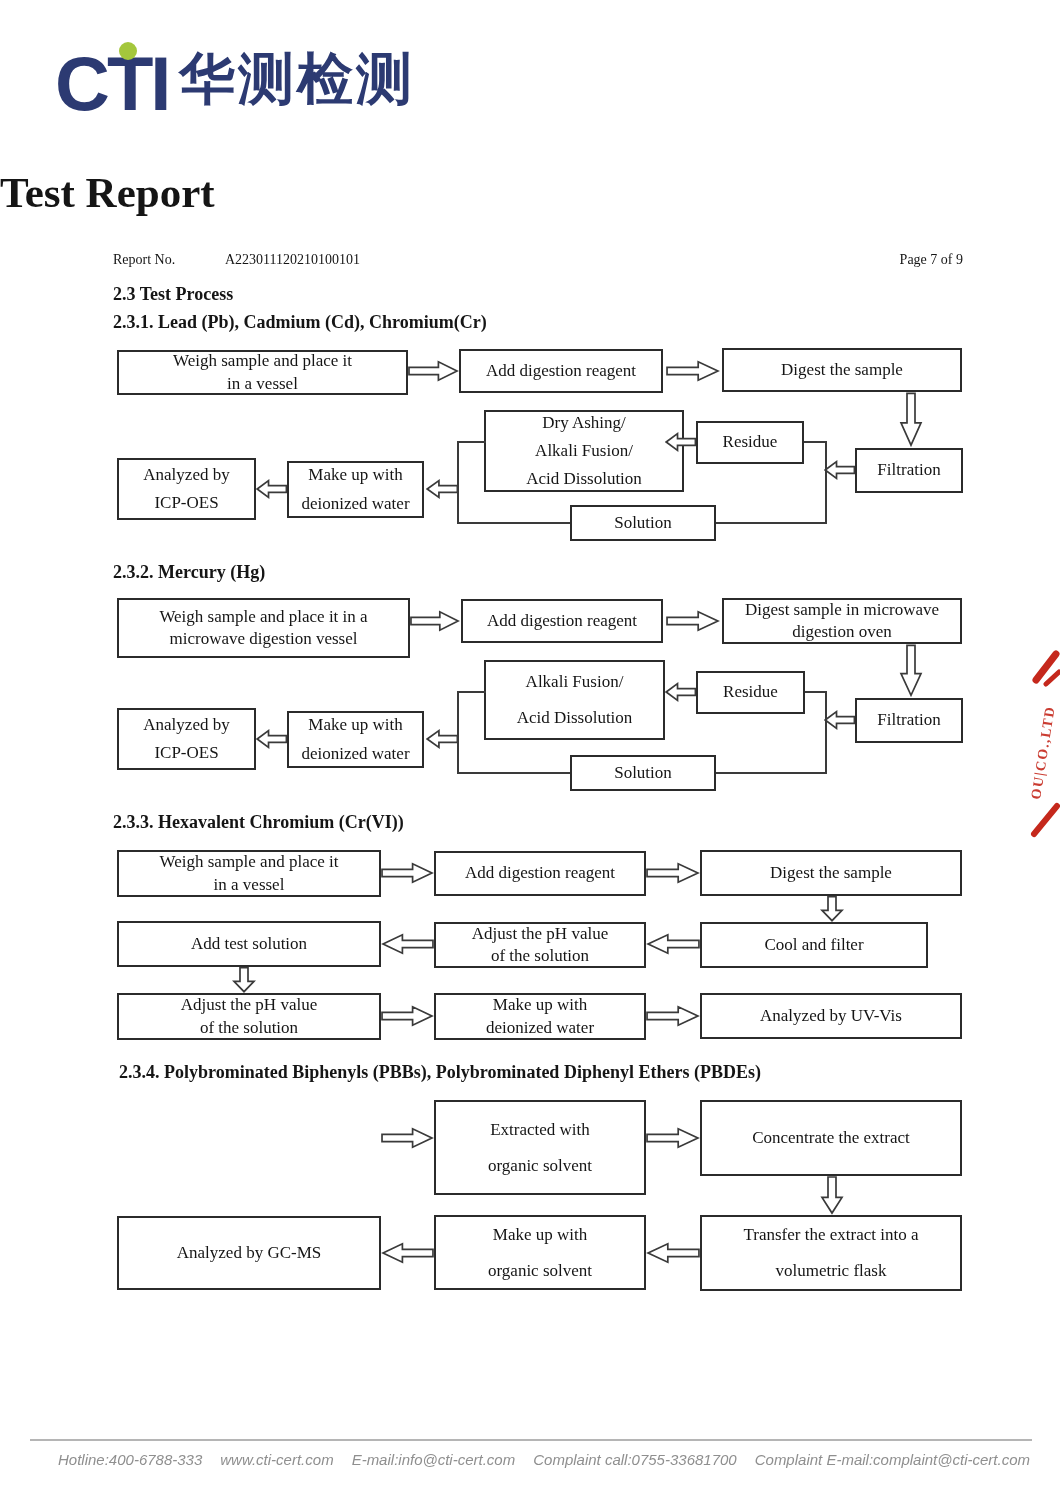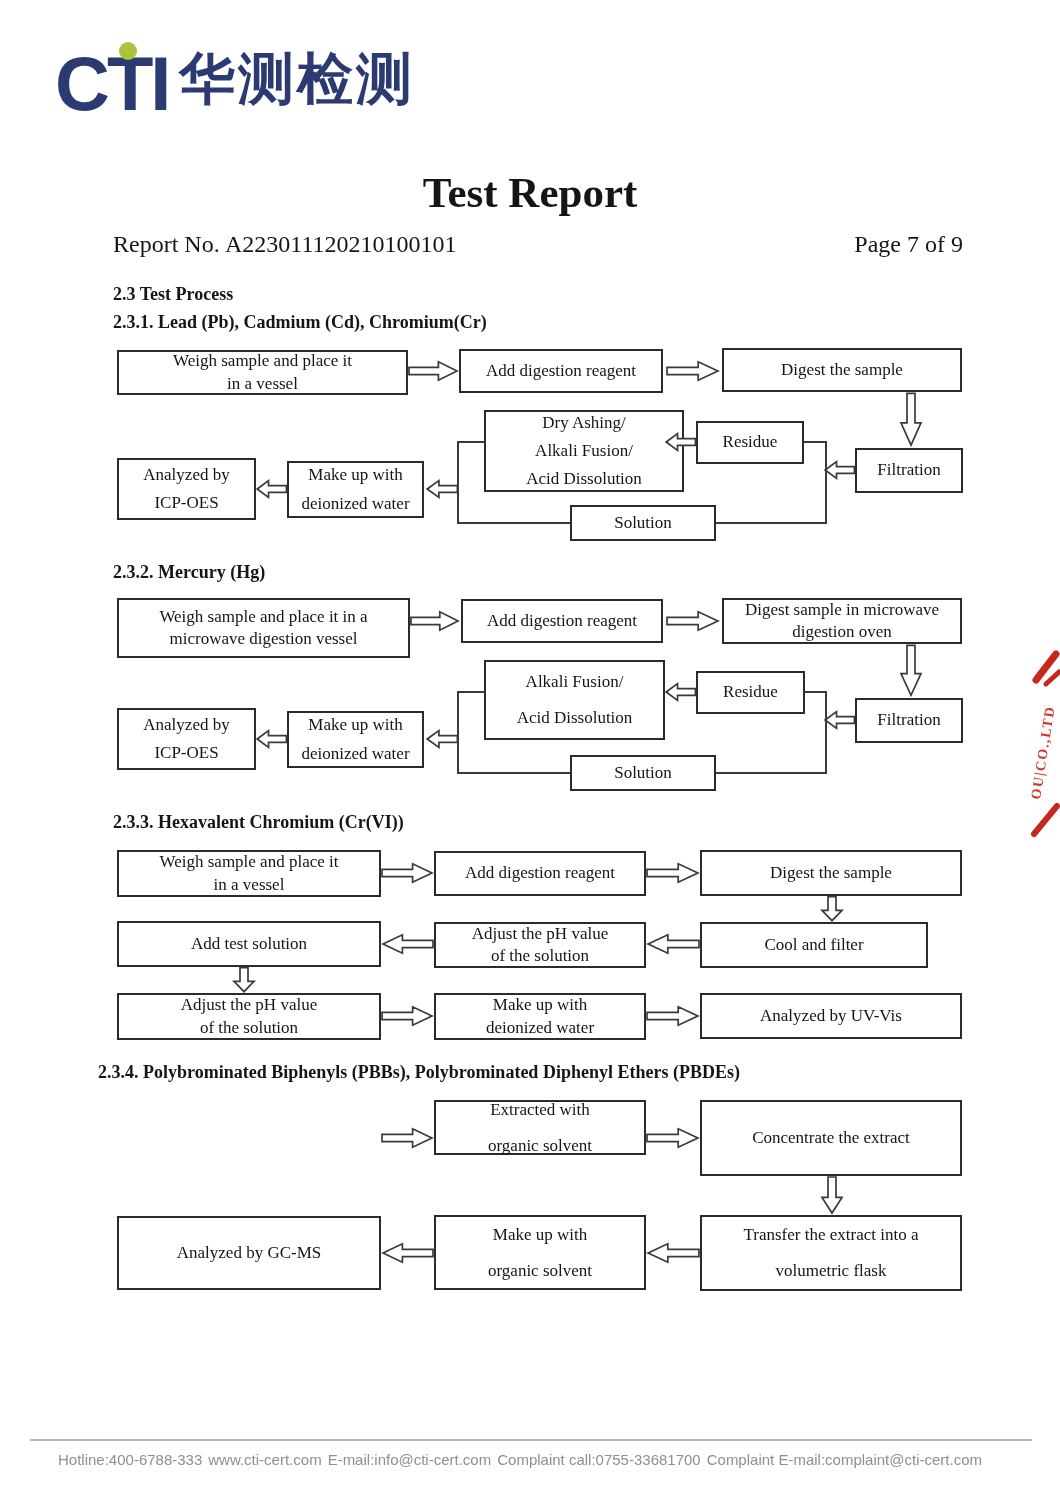--- a/index.html
+++ b/index.html
@@ -7,24 +7,24 @@
         font-family:"Liberation Serif",serif;color:#151515;}
 
   
   .logo{position:absolute;left:55px;top:38px;width:400px;height:88px;}
   .logo .cti{position:absolute;left:0;top:8px;font-family:"Liberation Sans",sans-serif;
              font-weight:bold;font-size:76px;line-height:1;letter-spacing:-3px;color:#2c3a72;}
   .logo .dot{position:absolute;left:64px;top:4px;width:18px;height:18px;border-radius:50%;background:#a4c73c;}
   .logo .cn{position:absolute;left:124px;top:10px;font-family:"Liberation Sans",sans-serif;
             font-weight:bold;font-size:56px;line-height:1.1;letter-spacing:3px;color:#2c3a72;}
 
-  .title{position:absolute;left:0;top:168px;width:100%;text-align:center;
+  .title{position:absolute;left:0;top:168px;width:100%;text-align:left;
          font-size:43px;font-weight:bold;}
 
-  .rline{position:absolute;top:231px;font-size:24px;text-align:right;}
+  .rline{position:absolute;top:252px;font-size:14px;text-align:right;}
   .rl-label{left:113px;}
   .rl-value{left:225px;}
   .rl-page{right:97px;}
 
   .h{position:absolute;font-size:18px;font-weight:bold;white-space:nowrap;}
 
   
   .fb{position:absolute;box-sizing:border-box;border:2px solid #2b2b2b;background:#fff;
       display:flex;align-items:center;justify-content:center;text-align:center;
       font-size:17px;line-height:1.3;white-space:pre-line;padding:1px 4px;}
@@ -32,22 +32,22 @@
   .sp2{line-height:2.1;}
 
   .ln{position:absolute;background:#3a3a3a;}
   .ar{position:absolute;display:block;}
 
   
   .stamp{position:absolute;left:1026px;top:642px;width:34px;height:205px;}
 
   
   .f-divider{position:absolute;left:30px;top:1439px;width:1002px;height:2px;background:#b5b5b5;}
-  .footer{position:absolute;left:58px;top:1451px;width:990px;display:flex;gap:6px;
-          font-family:"Liberation Sans",sans-serif;font-size:15px;color:#8f8f8f;white-space:nowrap;}
+  .footer{position:absolute;left:58px;top:1451px;width:990px;display:flex;gap:18px;
+          font-family:"Liberation Sans",sans-serif;font-size:15px;color:#8f8f8f;white-space:nowrap;font-style:italic;}
 </style>
 </head>
 <body>
 
 <svg width="0" height="0" style="position:absolute">
   <defs>
     <polygon id="arrR" points="1,8 31,8 31,2 50,12 31,22 31,16 1,16" fill="#ffffff" stroke="#3a3a3a" stroke-width="1.7" vector-effect="non-scaling-stroke"></polygon>
     <polygon id="arrL" points="51,8 21,8 21,2 2,12 21,22 21,16 51,16" fill="#ffffff" stroke="#3a3a3a" stroke-width="1.7" vector-effect="non-scaling-stroke"></polygon>
     <polygon id="arrD" points="8,1 8,22 2,22 12,38 22,22 16,22 16,1" fill="#ffffff" stroke="#3a3a3a" stroke-width="1.7" vector-effect="non-scaling-stroke"></polygon>
   </defs>
@@ -200,26 +200,26 @@
   <svg class="ar" style="left:381px;top:1005px;width:53px;height:22px" viewBox="0 0 52 24" preserveAspectRatio="none">
       <use href="#arrR"></use>
     </svg>
   <div class="fb" style="left:434px;top:993px;width:212px;height:47px">Make up with
 deionized water</div>
   <svg class="ar" style="left:646px;top:1005px;width:54px;height:22px" viewBox="0 0 52 24" preserveAspectRatio="none">
       <use href="#arrR"></use>
     </svg>
   <div class="fb" style="left:700px;top:993px;width:262px;height:46px">Analyzed by UV-Vis</div>
 
-  <div class="h" style="left:98px;top:1062px">2.3.4. Polybrominated Biphenyls (PBBs), Polybrominated Diphenyl Ethers (PBDEs)</div>
+  <div class="h" style="left:119px;top:1062px">2.3.4. Polybrominated Biphenyls (PBBs), Polybrominated Diphenyl Ethers (PBDEs)</div>
 
   <svg class="ar" style="left:381px;top:1127px;width:53px;height:22px" viewBox="0 0 52 24" preserveAspectRatio="none">
       <use href="#arrR"></use>
     </svg>
-  <div class="fb sp2" style="left:434px;top:1100px;width:212px;height:55px">Extracted with
+  <div class="fb sp2" style="left:434px;top:1100px;width:212px;height:95px">Extracted with
 organic solvent</div>
   <svg class="ar" style="left:646px;top:1127px;width:54px;height:22px" viewBox="0 0 52 24" preserveAspectRatio="none">
       <use href="#arrR"></use>
     </svg>
   <div class="fb" style="left:700px;top:1100px;width:262px;height:76px">Concentrate the extract</div>
 
   <svg class="ar" style="left:820px;top:1176px;width:24px;height:39px" viewBox="0 0 24 40" preserveAspectRatio="none">
       <use href="#arrD"></use>
     </svg>
 

